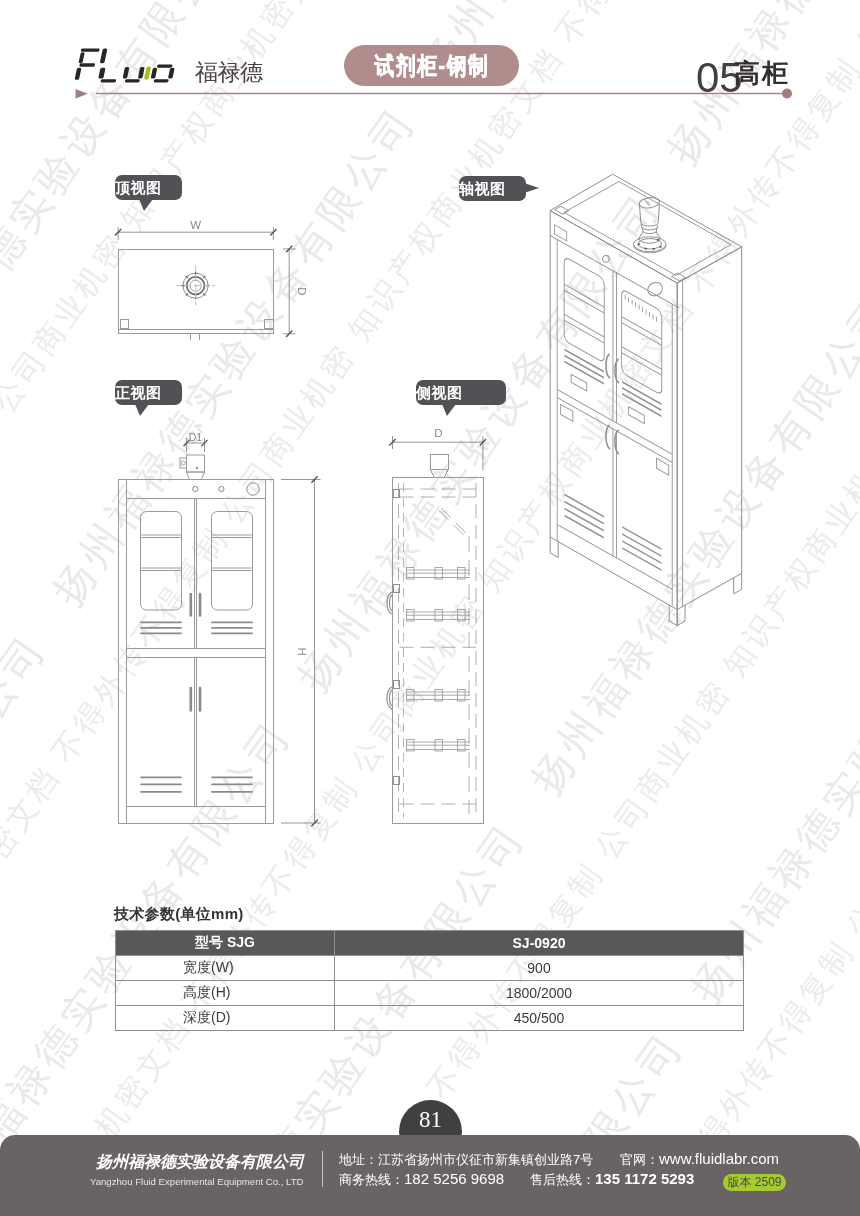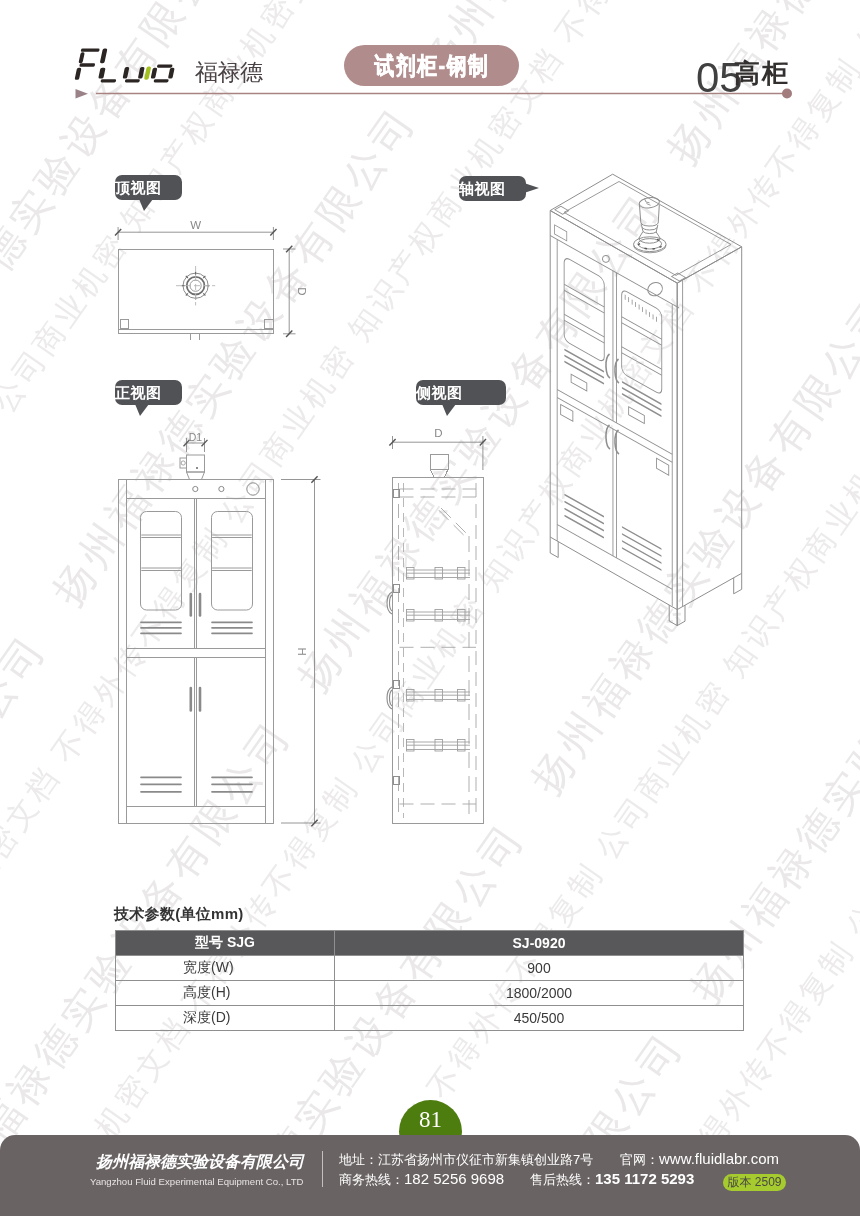--- a/index.html
+++ b/index.html
@@ -453,21 +453,21 @@
           <td class="c1">高度(H)</td>
           <td class="c2">1800/2000</td>
         </tr>
   <tr>
           <td class="c1">深度(D)</td>
           <td class="c2">450/500</td>
         </tr>
 </tbody>
     </table>
 
-<div style="position:absolute;left:399px;top:1100px;width:63px;height:63px;border-radius:50%;background:#4d7c0f;color:#fff;font-family:'Liberation Serif',serif;font-size:23px;text-align:center;line-height:40px;">81</div>
+<div style="position:absolute;left:399px;top:1100px;width:63px;height:63px;border-radius:50%;background:#404040;color:#fff;font-family:'Liberation Serif',serif;font-size:23px;text-align:center;line-height:40px;">81</div>
 
 <div class="footer"></div>
 
 <div style="position:absolute;left:96px;top:1152px;font-size:16px;font-weight:bold;color:#fff;letter-spacing:0px;font-style:italic;">扬州福禄德实验设备有限公司</div>
 
 <div style="position:absolute;left:90px;top:1176px;font-size:9.6px;color:#e8e4e4;">Yangzhou Fluid Experimental Equipment Co., LTD</div>
 
 <div style="position:absolute;left:322px;top:1151px;width:1px;height:36px;background:rgba(255,255,255,0.6);"></div>
 
 <div style="position:absolute;left:339px;top:1151px;font-size:13px;color:#fff;">地址：江苏省扬州市仪征市新集镇创业路7号</div>

